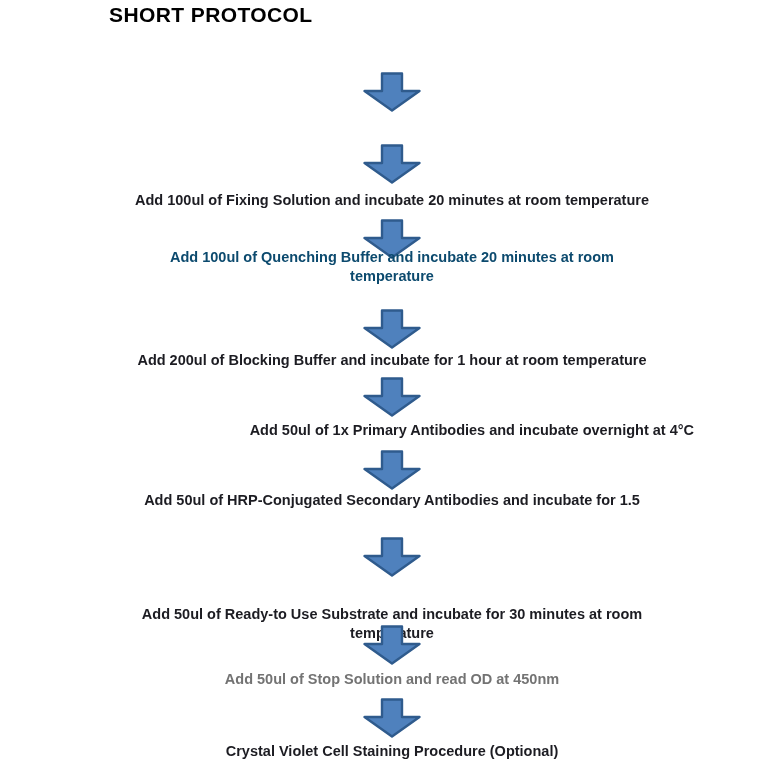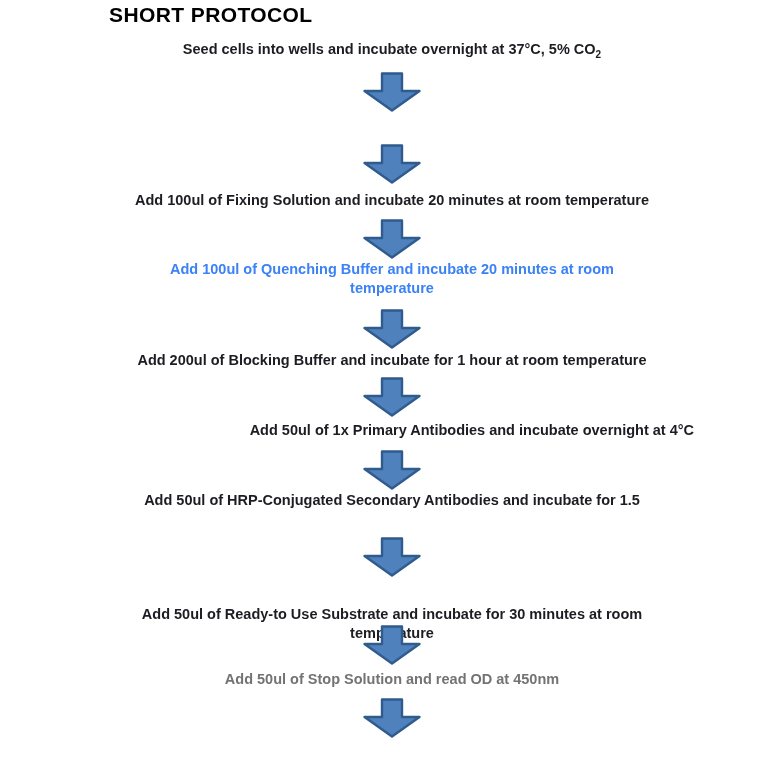--- a/index.html
+++ b/index.html
@@ -56,23 +56,20 @@
     height: 40px;
   }
 </style>
 </head>
 <body>
 
 <div class="flowchart">
 
   <div class="title">SHORT PROTOCOL</div>
 
-  <div class="step" style="top: 40px; color: rgb(28, 28, 34);">
-    <span>Seed cells into wells and incubate overnight at 37°C, 5% CO</span><sub>2</sub>
-  </div>
 
   <div class="arrow" style="top:72px">
     <svg viewBox="0 0 62 40">
         <path d="M21 1.5 L41 1.5 L41 19 L58.5 19 L31 38.5 L3.5 19 L21 19 Z" stroke-width="2.4" stroke-linejoin="round" fill="#4f81bd" stroke="#2f5b8d"></path>
       </svg>
   </div>
 
 
   <div class="arrow" style="top:144px">
     <svg viewBox="0 0 62 40">
@@ -83,21 +80,21 @@
   <div class="step" style="top: 191px; color: rgb(28, 28, 34);">
     <div>Add 100ul of Fixing Solution and incubate 20 minutes at room temperature</div>
   </div>
 
   <div class="arrow" style="top:219px">
     <svg viewBox="0 0 62 40">
         <path d="M21 1.5 L41 1.5 L41 19 L58.5 19 L31 38.5 L3.5 19 L21 19 Z" stroke-width="2.4" stroke-linejoin="round" fill="#4f81bd" stroke="#2f5b8d"></path>
       </svg>
   </div>
 
-  <div class="step" style="top: 260px; color: #3b82f6;">
+  <div class="step" style="top: 248px; color: #0c4a6e;">
     <div>Add 100ul of Quenching Buffer and incubate 20 minutes at room</div>
     <div>temperature</div>
   </div>
 
   <div class="arrow" style="top:309px">
     <svg viewBox="0 0 62 40">
         <path d="M21 1.5 L41 1.5 L41 19 L58.5 19 L31 38.5 L3.5 19 L21 19 Z" stroke-width="2.4" stroke-linejoin="round" fill="#4f81bd" stroke="#2f5b8d"></path>
       </svg>
   </div>
 
@@ -145,14 +142,17 @@
   <div class="step" style="top: 670px; color: #737373;">
     <div>Add 50ul of Stop Solution and read OD at 450nm</div>
   </div>
 
   <div class="arrow" style="top:698px">
     <svg viewBox="0 0 62 40">
         <path d="M21 1.5 L41 1.5 L41 19 L58.5 19 L31 38.5 L3.5 19 L21 19 Z" stroke-width="2.4" stroke-linejoin="round" fill="#4f81bd" stroke="#2f5b8d"></path>
       </svg>
   </div>
 
+  <div class="step" style="top: 742px; color: rgb(28, 28, 34);">
+    <div>Crystal Violet Cell Staining Procedure (Optional)</div>
+  </div>
 
 </div>
 
 </body></html>

